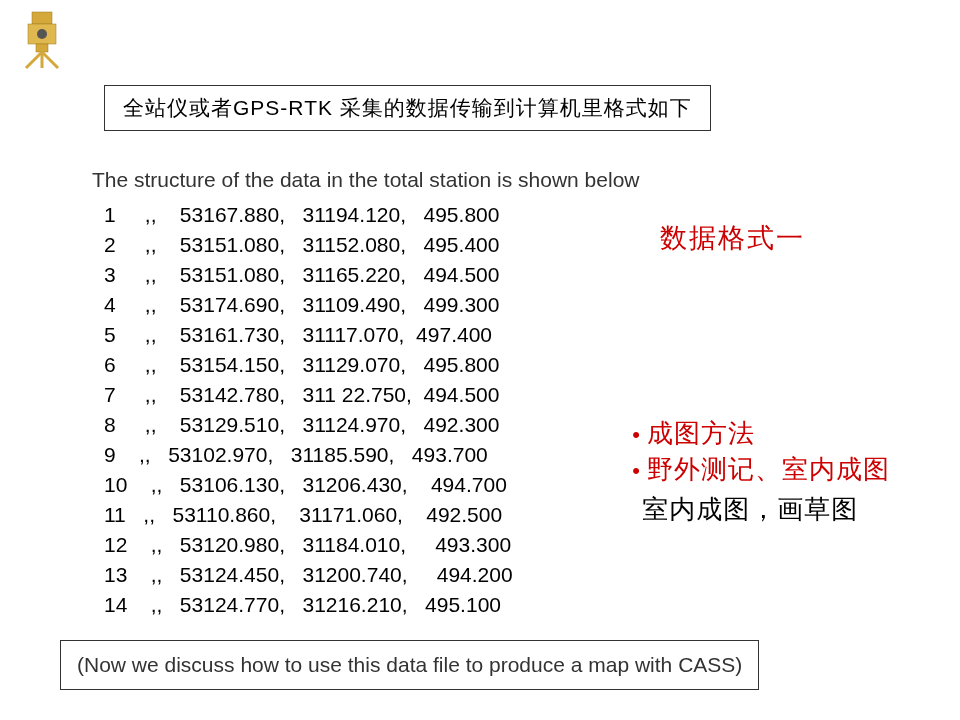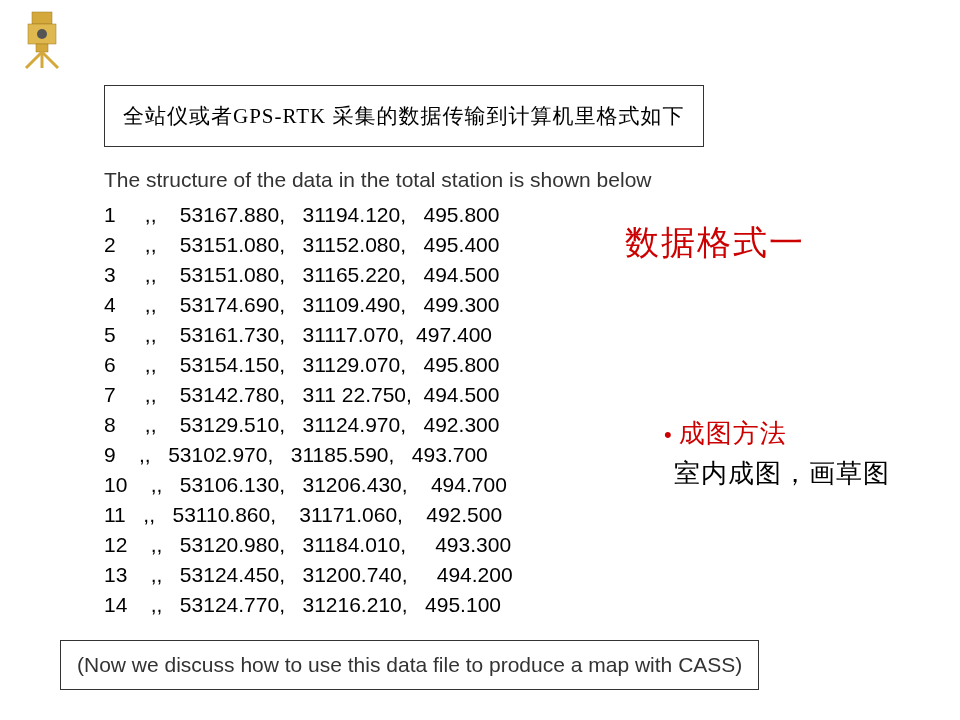--- a/index.html
+++ b/index.html
@@ -15,49 +15,48 @@
       left: 18px;
       top: 10px;
       width: 50px;
       height: 60px;
     }
     .header-box {
       position: absolute;
       left: 104px;
       top: 85px;
       border: 1px solid #333;
-      padding: 16px 18px;
+      padding: 8px 18px;
       font-size: 21px;
       color: #000;
       letter-spacing: 1px;
-      font-family: Liberation Serif, serif;
     }
     .data-intro {
       position: absolute;
-      left: 104px;
+      left: 92px;
       top: 168px;
       font-size: 21px;
       color: #333;
       font-family: Arial, sans-serif;
     }
     .data-list {
       position: absolute;
       left: 104px;
       top: 200px;
       font-size: 21px;
       color: #000000;
       font-family: Arial, sans-serif;
       line-height: 30px;
       white-space: pre;
     }
     .side-label-1 {
       position: absolute;
       right: 155px;
       top: 220px;
-      font-size: 34px;
+      font-size: 27px;
       color: #cc0000;
       letter-spacing: 2px;
     }
     .side-block {
       position: absolute;
       right: 70px;
       top: 416px;
       font-size: 26px;
       line-height: 34px;
     }
@@ -118,16 +117,17 @@
 10    ,,   53106.130,   31206.430,    494.700
 11   ,,   53110.860,    31171.060,    492.500
 12    ,,   53120.980,   31184.010,     493.300
 13    ,,   53124.450,   31200.740,     494.200
 14    ,,   53124.770,   31216.210,   495.100</div>
 
 <div class="side-label-1">数据格式一</div>
 
 <div class="side-block">
   <div class="side-red"><span class="bullet">•</span><span>成图方法</span></div>
+  <div class="side-red"><span class="bullet">•</span><span>野外测记、室内成图</span></div>
   <div class="side-black">室内成图，画草图</div>
 </div>
 
 <div class="footer-box">(Now we discuss how to use this data file to produce a map  with CASS)</div>
 
 </body></html>

